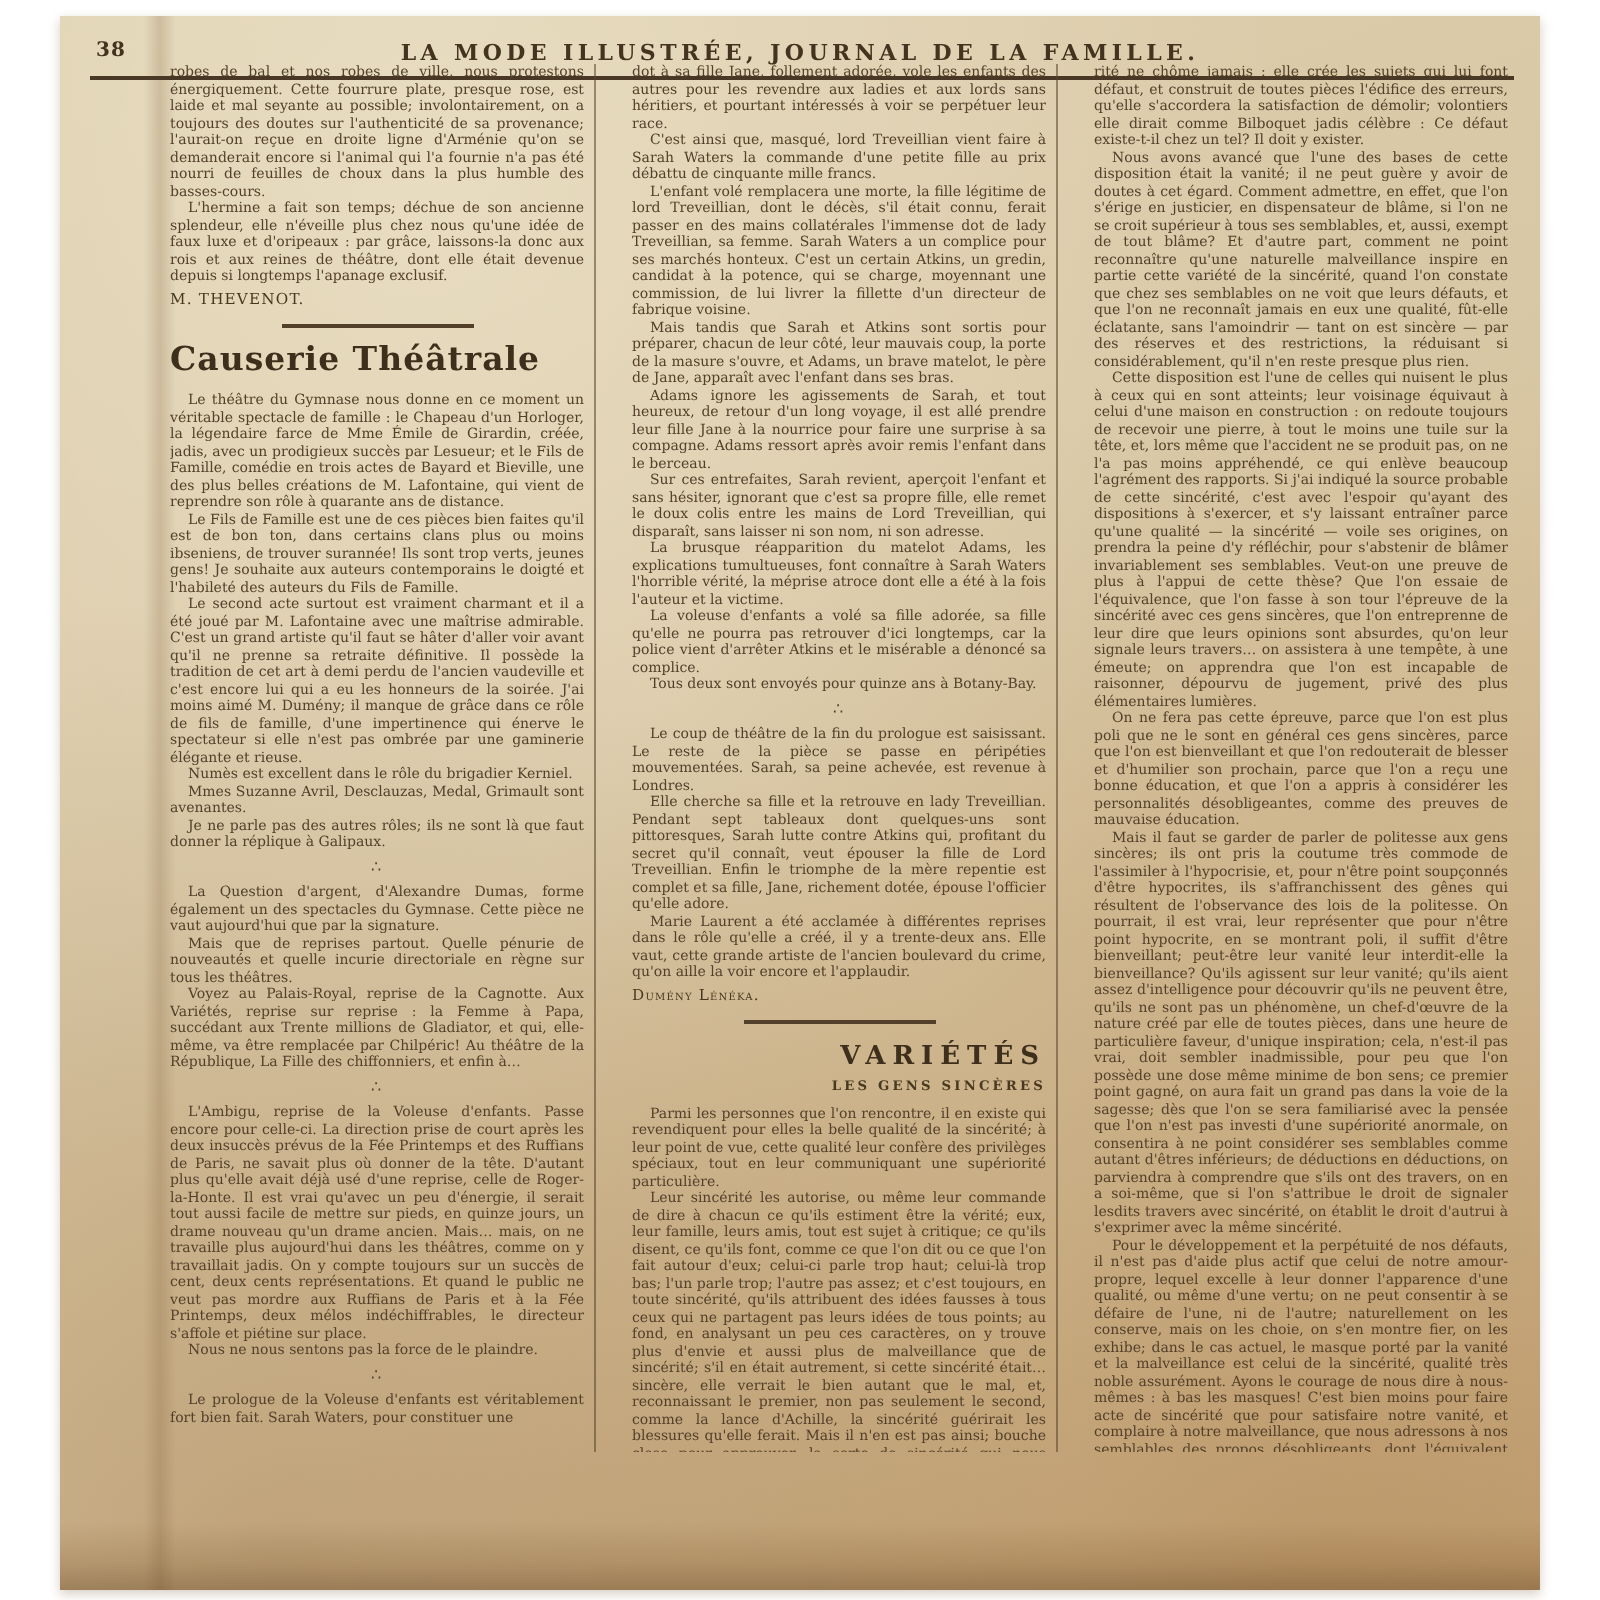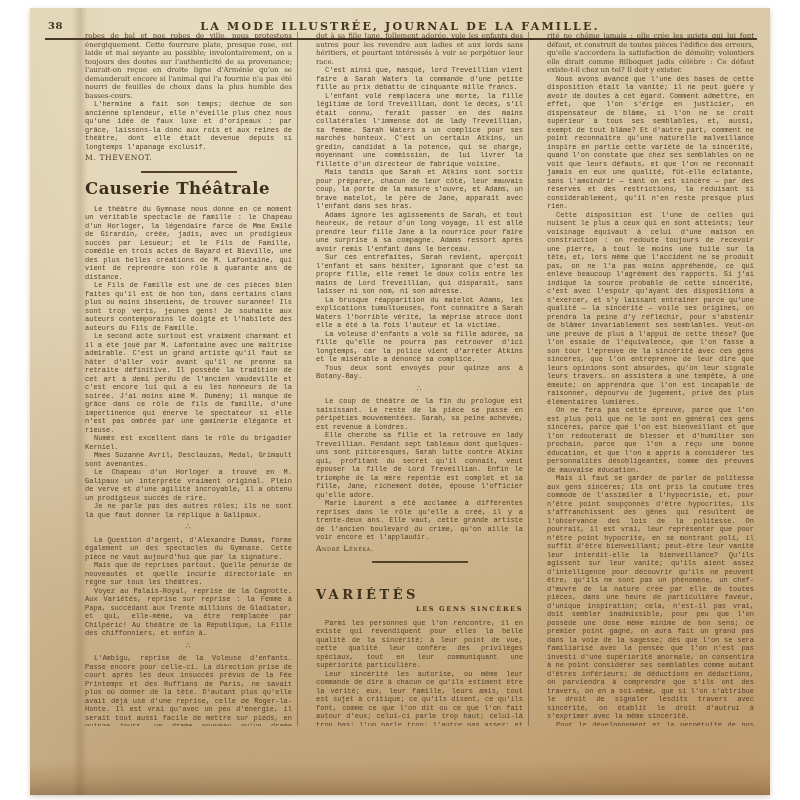--- a/index.html
+++ b/index.html
@@ -39,36 +39,36 @@
     position:absolute;left:15px;top:30px;width:712px;height:2px;background:#4a3826;
   }
   .content{
     position:absolute;left:55px;top:24px;right:16px;height:694px;
     display:flex;overflow:hidden;color:#53402a;
   }
   .col{
     flex:1 1 0;min-width:0;font-size:7px;line-height:8.5px;text-align:justify;
   }
   .col-sep{border-left:1px solid rgba(88,68,42,.55);margin-left:5px;padding-left:18px;}
-  .blk-p{text-indent:9px;font-family:Liberation Mono, monospace;}
+  .blk-p{text-indent:9px;}
   .blk-pc{text-indent:0;}
   .blk-sig{
     text-align:left;font-variant:small-caps;font-size:7.6px;letter-spacing:.6px;
     padding:3px 8px 3px 0;color:#49381f;
   }
   .blk-rule{
     width:96px;height:0;border-top:2px solid #53402a;margin:5px auto 7px auto;
   }
   .blk-heading{
     text-align:left;text-indent:0;font-size:16.5px;font-weight:bold;
     letter-spacing:.5px;color:#3e2f1c;margin:7px 0 7px 0;line-height:18px;
   }
   .blk-heading2{
-    text-align:left;text-indent:0;font-size:13px;font-weight:bold;
-    letter-spacing:3.5px;color:#3e2f1c;margin:24px 0 3px 0;line-height:15px;
+    text-align:right;text-indent:0;font-size:13px;font-weight:bold;
+    letter-spacing:3.5px;color:#3e2f1c;margin:9px 0 3px 0;line-height:15px;
   }
   .blk-subheading{
     text-align:right;text-indent:0;font-size:6.6px;font-weight:bold;
     letter-spacing:1.6px;color:#49381f;margin:0 0 5px 0;
   }
   .blk-dinkus{
     text-align:center;text-indent:0;font-size:8px;margin:4px 0;color:#53402a;letter-spacing:1px;
   }
 </style>
 </head>
@@ -84,21 +84,20 @@
           <div class="blk blk-pc">robes de bal et nos robes de ville, nous protestons énergiquement. Cette fourrure plate, presque rose, est laide et mal seyante au possible; involontairement, on a toujours des doutes sur l'authenticité de sa provenance; l'aurait-on reçue en droite ligne d'Arménie qu'on se demanderait encore si l'animal qui l'a fournie n'a pas été nourri de feuilles de choux dans la plus humble des basses-cours.</div>
           <div class="blk blk-p">L'hermine a fait son temps; déchue de son ancienne splendeur, elle n'éveille plus chez nous qu'une idée de faux luxe et d'oripeaux : par grâce, laissons-la donc aux rois et aux reines de théâtre, dont elle était devenue depuis si longtemps l'apanage exclusif.</div>
           <div class="blk blk-sig">M. THEVENOT.</div>
           <div class="blk blk-rule"></div>
           <div class="blk blk-heading">Causerie Théâtrale</div>
           <div class="blk blk-p">Le théâtre du Gymnase nous donne en ce moment un véritable spectacle de famille : le Chapeau d'un Horloger, la légendaire farce de Mme Émile de Girardin, créée, jadis, avec un prodigieux succès par Lesueur; et le Fils de Famille, comédie en trois actes de Bayard et Bieville, une des plus belles créations de M. Lafontaine, qui vient de reprendre son rôle à quarante ans de distance.</div>
           <div class="blk blk-p">Le Fils de Famille est une de ces pièces bien faites qu'il est de bon ton, dans certains clans plus ou moins ibseniens, de trouver surannée! Ils sont trop verts, jeunes gens! Je souhaite aux auteurs contemporains le doigté et l'habileté des auteurs du Fils de Famille.</div>
           <div class="blk blk-p">Le second acte surtout est vraiment charmant et il a été joué par M. Lafontaine avec une maîtrise admirable. C'est un grand artiste qu'il faut se hâter d'aller voir avant qu'il ne prenne sa retraite définitive. Il possède la tradition de cet art à demi perdu de l'ancien vaudeville et c'est encore lui qui a eu les honneurs de la soirée. J'ai moins aimé M. Dumény; il manque de grâce dans ce rôle de fils de famille, d'une impertinence qui énerve le spectateur si elle n'est pas ombrée par une gaminerie élégante et rieuse.</div>
           <div class="blk blk-p">Numès est excellent dans le rôle du brigadier Kerniel.</div>
           <div class="blk blk-p">Mmes Suzanne Avril, Desclauzas, Medal, Grimault sont avenantes.</div>
-          <div class="blk blk-p">Le Chapeau d'un Horloger a trouvé en M. Galipaux un interprète vraiment original. Plein de verve et d'une agilité incroyable, il a obtenu un prodigieux succès de rire.</div>
           <div class="blk blk-p">Je ne parle pas des autres rôles; ils ne sont là que faut donner la réplique à Galipaux.</div>
           <div class="blk blk-dinkus">∴</div>
           <div class="blk blk-p">La Question d'argent, d'Alexandre Dumas, forme également un des spectacles du Gymnase. Cette pièce ne vaut aujourd'hui que par la signature.</div>
           <div class="blk blk-p">Mais que de reprises partout. Quelle pénurie de nouveautés et quelle incurie directoriale en règne sur tous les théâtres.</div>
           <div class="blk blk-p">Voyez au Palais-Royal, reprise de la Cagnotte. Aux Variétés, reprise sur reprise : la Femme à Papa, succédant aux Trente millions de Gladiator, et qui, elle-même, va être remplacée par Chilpéric! Au théâtre de la République, La Fille des chiffonniers, et enfin à…</div>
           <div class="blk blk-dinkus">∴</div>
           <div class="blk blk-p">L'Ambigu, reprise de la Voleuse d'enfants. Passe encore pour celle-ci. La direction prise de court après les deux insuccès prévus de la Fée Printemps et des Ruffians de Paris, ne savait plus où donner de la tête. D'autant plus qu'elle avait déjà usé d'une reprise, celle de Roger-la-Honte. Il est vrai qu'avec un peu d'énergie, il serait tout aussi facile de mettre sur pieds, en quinze jours, un drame nouveau qu'un drame ancien. Mais… mais, on ne travaille plus aujourd'hui dans les théâtres, comme on y travaillait jadis. On y compte toujours sur un succès de cent, deux cents représentations. Et quand le public ne veut pas mordre aux Ruffians de Paris et à la Fée Printemps, deux mélos indéchiffrables, le directeur s'affole et piétine sur place.</div>
           <div class="blk blk-p">Nous ne nous sentons pas la force de le plaindre.</div>
           <div class="blk blk-dinkus">∴</div>
           <div class="blk blk-p">Le prologue de la Voleuse d'enfants est véritablement fort bien fait. Sarah Waters, pour constituer une</div>
@@ -110,21 +109,21 @@
           <div class="blk blk-p">Mais tandis que Sarah et Atkins sont sortis pour préparer, chacun de leur côté, leur mauvais coup, la porte de la masure s'ouvre, et Adams, un brave matelot, le père de Jane, apparaît avec l'enfant dans ses bras.</div>
           <div class="blk blk-p">Adams ignore les agissements de Sarah, et tout heureux, de retour d'un long voyage, il est allé prendre leur fille Jane à la nourrice pour faire une surprise à sa compagne. Adams ressort après avoir remis l'enfant dans le berceau.</div>
           <div class="blk blk-p">Sur ces entrefaites, Sarah revient, aperçoit l'enfant et sans hésiter, ignorant que c'est sa propre fille, elle remet le doux colis entre les mains de Lord Treveillian, qui disparaît, sans laisser ni son nom, ni son adresse.</div>
           <div class="blk blk-p">La brusque réapparition du matelot Adams, les explications tumultueuses, font connaître à Sarah Waters l'horrible vérité, la méprise atroce dont elle a été à la fois l'auteur et la victime.</div>
           <div class="blk blk-p">La voleuse d'enfants a volé sa fille adorée, sa fille qu'elle ne pourra pas retrouver d'ici longtemps, car la police vient d'arrêter Atkins et le misérable a dénoncé sa complice.</div>
           <div class="blk blk-p">Tous deux sont envoyés pour quinze ans à Botany-Bay.</div>
           <div class="blk blk-dinkus">∴</div>
           <div class="blk blk-p">Le coup de théâtre de la fin du prologue est saisissant. Le reste de la pièce se passe en péripéties mouvementées. Sarah, sa peine achevée, est revenue à Londres.</div>
           <div class="blk blk-p">Elle cherche sa fille et la retrouve en lady Treveillian. Pendant sept tableaux dont quelques-uns sont pittoresques, Sarah lutte contre Atkins qui, profitant du secret qu'il connaît, veut épouser la fille de Lord Treveillian. Enfin le triomphe de la mère repentie est complet et sa fille, Jane, richement dotée, épouse l'officier qu'elle adore.</div>
           <div class="blk blk-p">Marie Laurent a été acclamée à différentes reprises dans le rôle qu'elle a créé, il y a trente-deux ans. Elle vaut, cette grande artiste de l'ancien boulevard du crime, qu'on aille la voir encore et l'applaudir.</div>
-          <div class="blk blk-sig">André Lénéka.</div>
+          <div class="blk blk-sig">Dumény Lénéka.</div>
           <div class="blk blk-rule"></div>
           <div class="blk blk-heading2">VARIÉTÉS</div>
           <div class="blk blk-subheading">LES GENS SINCÈRES</div>
           <div class="blk blk-p">Parmi les personnes que l'on rencontre, il en existe qui revendiquent pour elles la belle qualité de la sincérité; à leur point de vue, cette qualité leur confère des privilèges spéciaux, tout en leur communiquant une supériorité particulière.</div>
           <div class="blk blk-p">Leur sincérité les autorise, ou même leur commande de dire à chacun ce qu'ils estiment être la vérité; eux, leur famille, leurs amis, tout est sujet à critique; ce qu'ils disent, ce qu'ils font, comme ce que l'on dit ou ce que l'on fait autour d'eux; celui-ci parle trop haut; celui-là trop bas; l'un parle trop; l'autre pas assez; et c'est toujours, en toute sincérité, qu'ils attribuent des idées fausses à tous ceux qui ne partagent pas leurs idées de tous points; au fond, en analysant un peu ces caractères, on y trouve plus d'envie et aussi plus de malveillance que de sincérité; s'il en était autrement, si cette sincérité était… sincère, elle verrait le bien autant que le mal, et, reconnaissant le premier, non pas seulement le second, comme la lance d'Achille, la sincérité guérirait les blessures qu'elle ferait. Mais il n'en est pas ainsi; bouche close pour approuver, la sorte de sincérité qui nous occupe devient loquace dès qu'il lui est loisible de blâmer; en outre, toujours à la piste d'un défaut, ou d'un travers à signaler, mettant sa perspicacité au service de son inclination pour la critique, cette sincé-</div>
         </div>
       <div class="col col-sep">
           <div class="blk blk-pc">rité ne chôme jamais : elle crée les sujets qui lui font défaut, et construit de toutes pièces l'édifice des erreurs, qu'elle s'accordera la satisfaction de démolir; volontiers elle dirait comme Bilboquet jadis célèbre : Ce défaut existe-t-il chez un tel? Il doit y exister.</div>
           <div class="blk blk-p">Nous avons avancé que l'une des bases de cette disposition était la vanité; il ne peut guère y avoir de doutes à cet égard. Comment admettre, en effet, que l'on s'érige en justicier, en dispensateur de blâme, si l'on ne se croit supérieur à tous ses semblables, et, aussi, exempt de tout blâme? Et d'autre part, comment ne point reconnaître qu'une naturelle malveillance inspire en partie cette variété de la sincérité, quand l'on constate que chez ses semblables on ne voit que leurs défauts, et que l'on ne reconnaît jamais en eux une qualité, fût-elle éclatante, sans l'amoindrir — tant on est sincère — par des réserves et des restrictions, la réduisant si considérablement, qu'il n'en reste presque plus rien.</div>
           <div class="blk blk-p">Cette disposition est l'une de celles qui nuisent le plus à ceux qui en sont atteints; leur voisinage équivaut à celui d'une maison en construction : on redoute toujours de recevoir une pierre, à tout le moins une tuile sur la tête, et, lors même que l'accident ne se produit pas, on ne l'a pas moins appréhendé, ce qui enlève beaucoup l'agrément des rapports. Si j'ai indiqué la source probable de cette sincérité, c'est avec l'espoir qu'ayant des dispositions à s'exercer, et s'y laissant entraîner parce qu'une qualité — la sincérité — voile ses origines, on prendra la peine d'y réfléchir, pour s'abstenir de blâmer invariablement ses semblables. Veut-on une preuve de plus à l'appui de cette thèse? Que l'on essaie de l'équivalence, que l'on fasse à son tour l'épreuve de la sincérité avec ces gens sincères, que l'on entreprenne de leur dire que leurs opinions sont absurdes, qu'on leur signale leurs travers… on assistera à une tempête, à une émeute; on apprendra que l'on est incapable de raisonner, dépourvu de jugement, privé des plus élémentaires lumières.</div>

